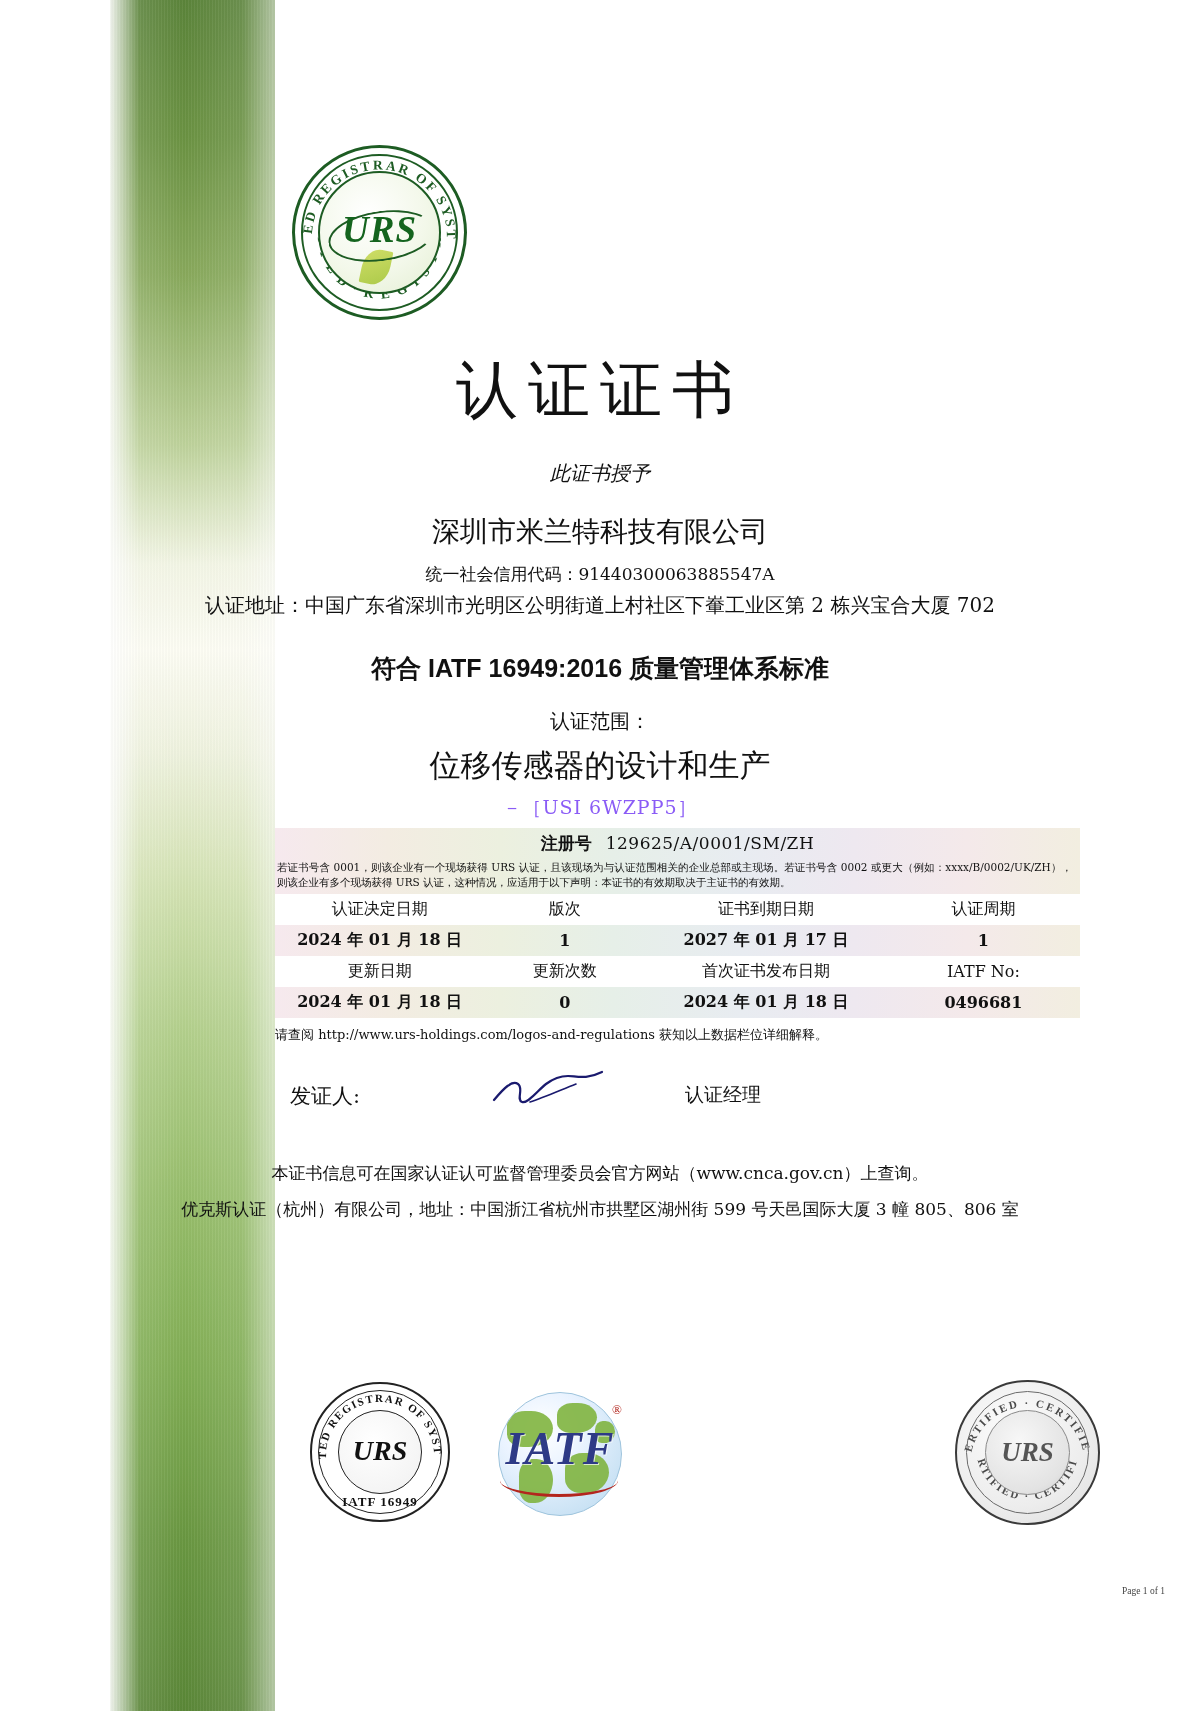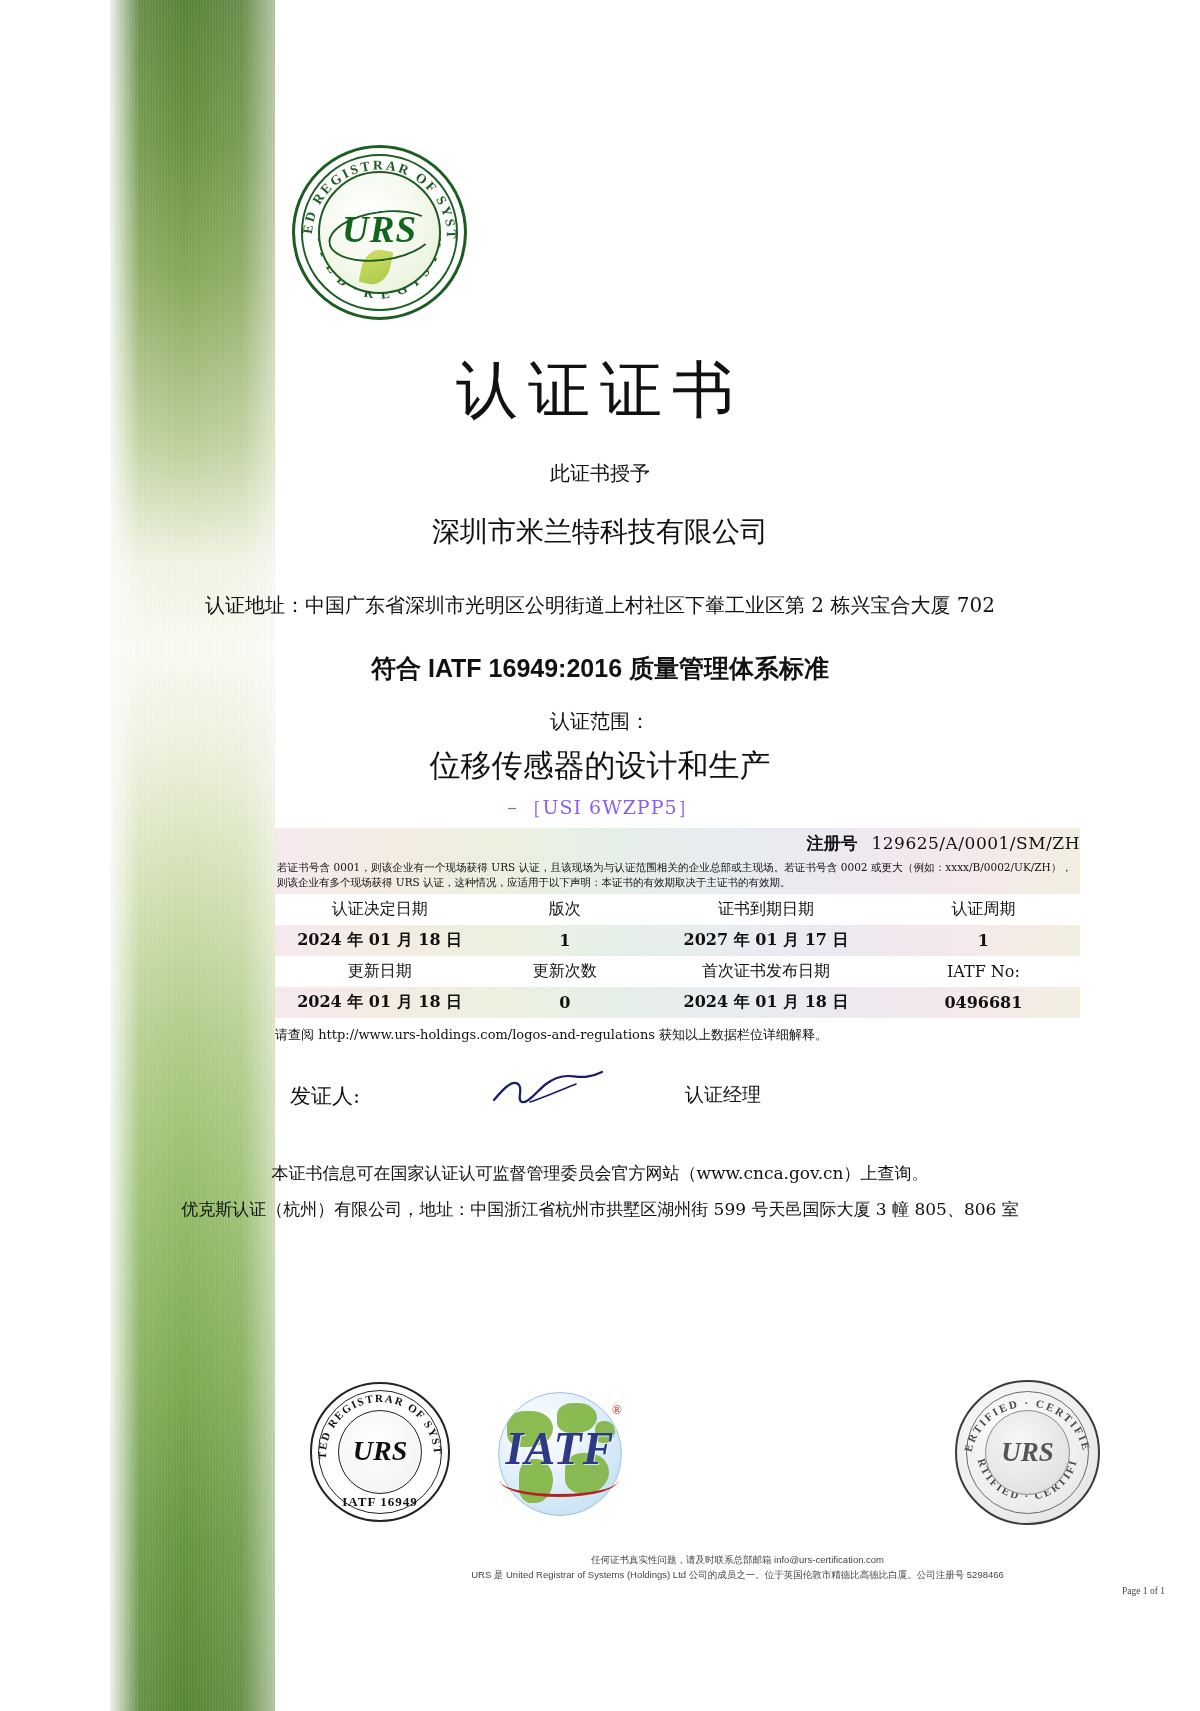--- a/index.html
+++ b/index.html
@@ -149,20 +149,21 @@
     font-weight: 500;
   }
   .awarded-to {
     position: absolute;
     left: 0; right: 0;
     top: 460px;
     text-align: center;
     font-family: "DejaVu Serif", serif;
     font-size: 20px;
     color: #111111;
+    font-style: italic;
   }
   .company-name {
     position: absolute;
     left: 0; right: 0;
     top: 513px;
     text-align: center;
     font-family: "DejaVu Serif", serif;
     font-size: 28px;
     color: #111111;
     font-weight: 500;
@@ -236,21 +237,21 @@
     width: 100%;
     box-sizing: border-box;
   }
   .tint {
     background:
       linear-gradient(to right,
         #f6e9ee 0%, #f3ece2 14%, #ecf0df 28%, #e6efe8 42%,
         #e8ecf1 58%, #eee8f0 72%, #f4e9ea 86%, #f2eee0 100%);
   }
   .regno {
-    text-align: right;
+    text-align: center;
     font-family: "DejaVu Serif", serif;
     font-size: 17px;
     padding: 4px 0 3px 0;
     color: #111;
   }
   .regno b { font-weight: bold; }
   .regno .num { letter-spacing: 0.5px; margin-left: 14px; }
   .note {
     font-family: "DejaVu Serif", serif;
     font-size: 10.5px;
@@ -506,20 +507,23 @@
     </div>
     <div class="urs-ring3"></div>
     <div class="urs-leaf"></div>
     <div class="urs-swoosh"></div>
     <div class="urs-letters">URS</div>
   </div>
 
   <div class="cert-title">认证证书</div>
   <div class="awarded-to">此证书授予</div>
   <div class="company-name">深圳市米兰特科技有限公司</div>
+  <div class="credit-code">
+    <span>统一社会信用代码：</span><span>91440300063885547A</span>
+  </div>
   <div class="address-line">
     <span>认证地址：</span><span>中国广东省深圳市光明区公明街道上村社区下輋工业区第 2 栋兴宝合大厦 702</span>
   </div>
   <div class="standard-line">符合 IATF 16949:2016 质量管理体系标准</div>
   <div class="scope-label">认证范围：</div>
   <div class="scope-value">位移传感器的设计和生产</div>
   <div class="usi-line">－［USI 6WZPP5］</div>
 
   <div class="panel">
     <div class="panel-row tint">
@@ -632,19 +636,15 @@
           </defs>
           <text><textPath href="#cnTop" startOffset="50%" text-anchor="middle">CERTIFIED · CERTIFIED</textPath></text>
           <text><textPath href="#cnBot" startOffset="50%" text-anchor="middle">CERTIFIED · CERTIFIED</textPath></text>
         </svg>
       </div>
       <div class="cn-inner"></div>
       <div class="cn-letters">URS</div>
     </div>
   </div>
 
-  <div class="footer">
-    <div class="footer-l1">任何证书真实性问题，请及时联系总部邮箱 info@urs-certification.com</div>
-    <div class="footer-l2">URS 是 United Registrar of Systems (Holdings) Ltd 公司的成员之一。位于英国伦敦市精德比高德比白厦。公司注册号 5298466</div>
-  </div>
   <div class="page-of">Page 1 of 1</div>
 
 </div>
 
 </body></html>

